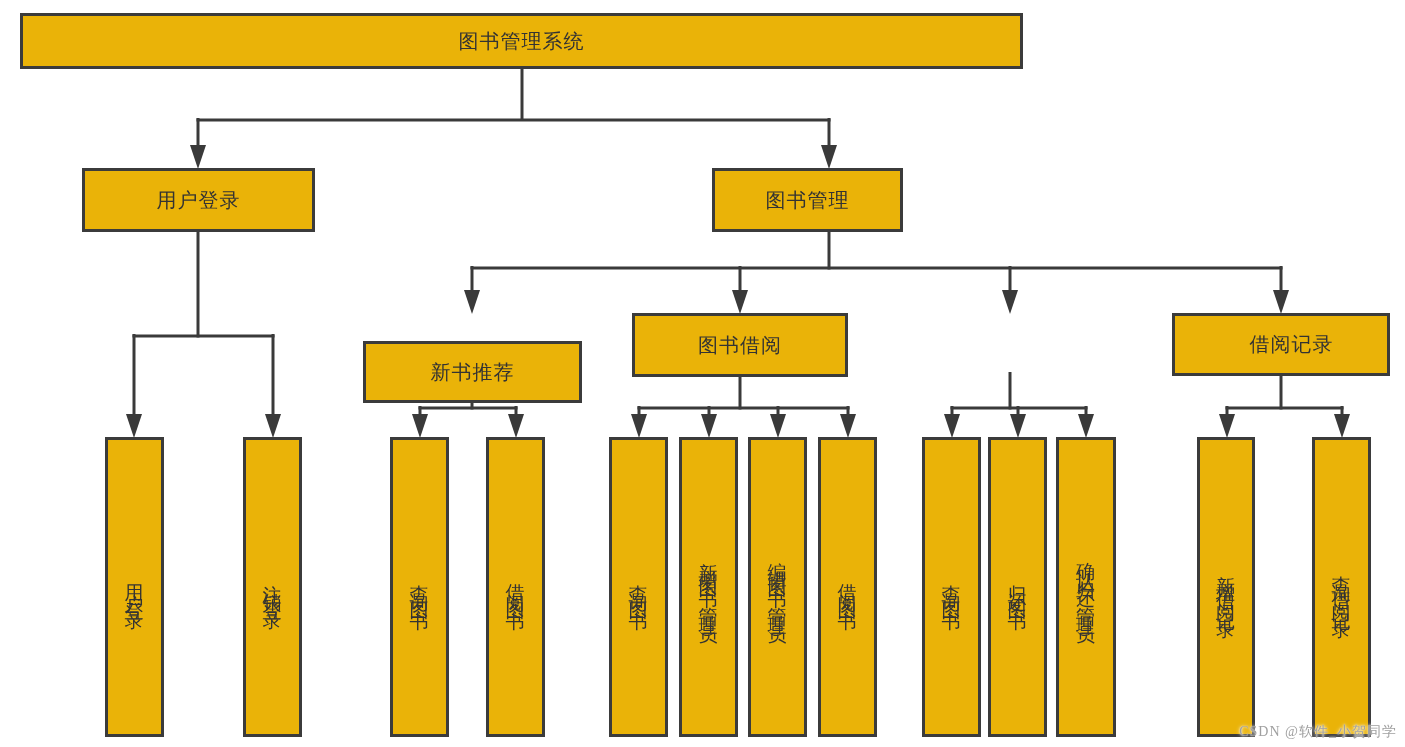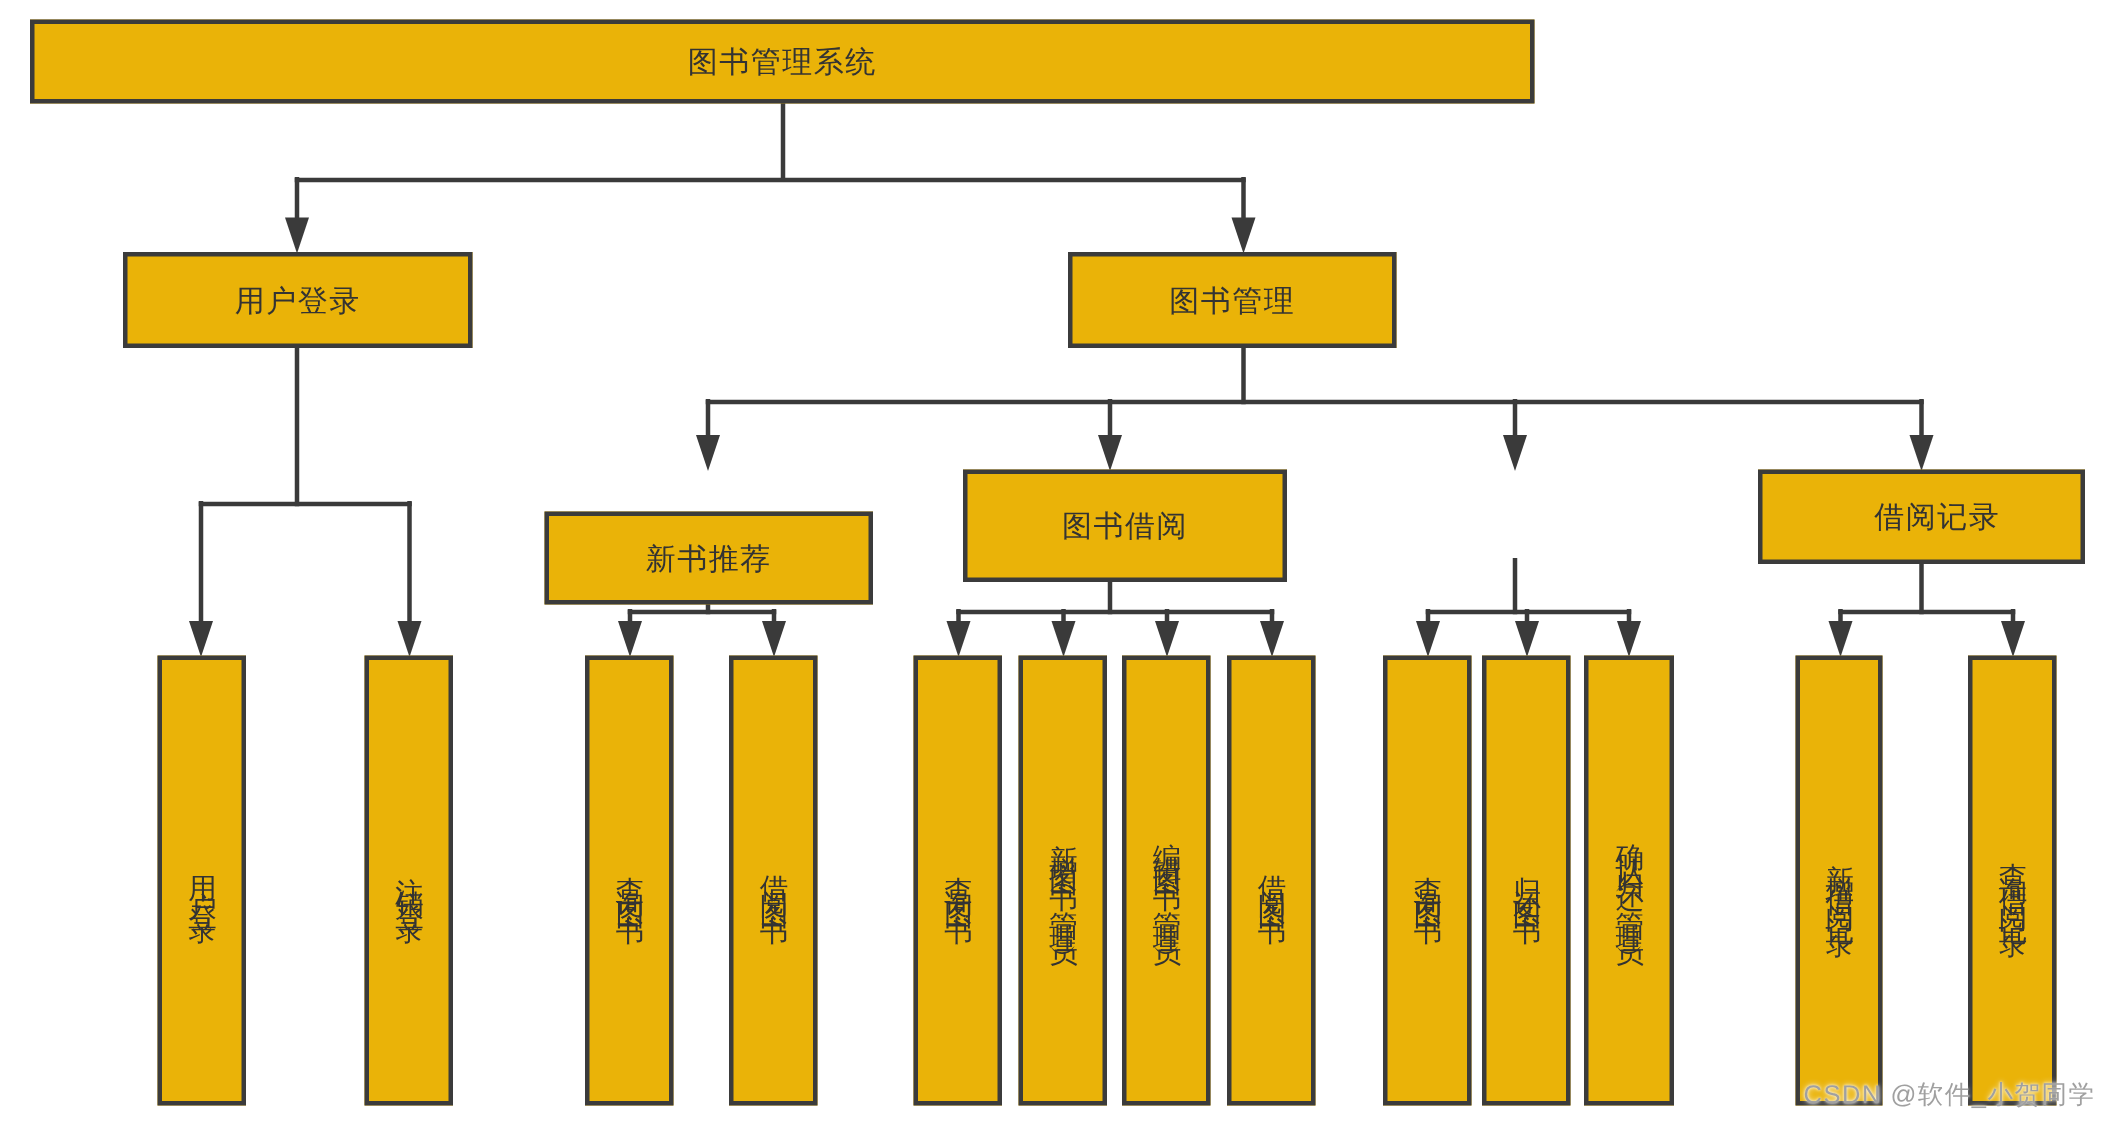--- a/index.html
+++ b/index.html
@@ -35,25 +35,25 @@
     writing-mode: vertical-rl;
     font-size: 19px;
     letter-spacing: 9px;
     line-height: 1;
   }
   .watermark {
     position: absolute;
     right: 8px;
     bottom: 6px;
     z-index: 3;
-    font-size: 17px;
+    font-size: 14px;
     color: #a0a0a0;
     letter-spacing: 1px;
     text-shadow: 0 0 2px #ffffff, 0 0 4px #ffffff;
-    font-family: Liberation Sans, sans-serif;
+    font-family: Liberation Serif, serif;
   }
 </style>
 </head>
 <body>
 
 <div class="stage">
 
   <svg class="wires" viewBox="0 0 1405 747" xmlns="http://www.w3.org/2000/svg">
 
     <g>
@@ -126,24 +126,24 @@
       <line x1="1227" y1="406" x2="1227" y2="428"></line>
       <polygon points="1219,414 1235,414 1227,438"></polygon>
       <line x1="1342" y1="406" x2="1342" y2="428"></line>
       <polygon points="1334,414 1350,414 1342,438"></polygon>
     </g>
   </svg>
 
   <div class="box h-box" style="left:20px; top:13px; width:1003px; height:56px;">图书管理系统</div>
 
   <div class="box h-box" style="left:82px; top:168px; width:233px; height:64px;">用户登录</div>
-  <div class="box h-box" style="left:712px; top:168px; width:219px; height:64px;">图书管理</div>
+  <div class="box h-box" style="left:712px; top:168px; width:191px; height:64px;">图书管理</div>
 
   <div class="box h-box" style="left:363px; top:313px; width:219px; height:62px;margin-top:28px;">新书推荐</div>
-  <div class="box h-box" style="left:632px; top:313px; width:216px; height:75px;margin-left:10px;">图书借阅</div>
+  <div class="box h-box" style="left:632px; top:313px; width:216px; height:64px;">图书借阅</div>
   <div class="box h-box" style="left:1172px; top:313px; width:218px; height:63px;padding-left:21px;">借阅记录</div>
 
   <div class="box v-box" style="left:105px; top:437px; width:59px; height:300px;">用户登录</div>
   <div class="box v-box" style="left:243px; top:437px; width:59px; height:300px;">注销登录</div>
 
   <div class="box v-box" style="left:390px; top:437px; width:59px; height:300px;">查询图书</div>
   <div class="box v-box" style="left:486px; top:437px; width:59px; height:300px;">借阅图书</div>
 
   <div class="box v-box" style="left:609px; top:437px; width:59px; height:300px;">查询图书</div>
   <div class="box v-box" style="left:679px; top:437px; width:59px; height:300px;">新增图书（管理员）</div>

